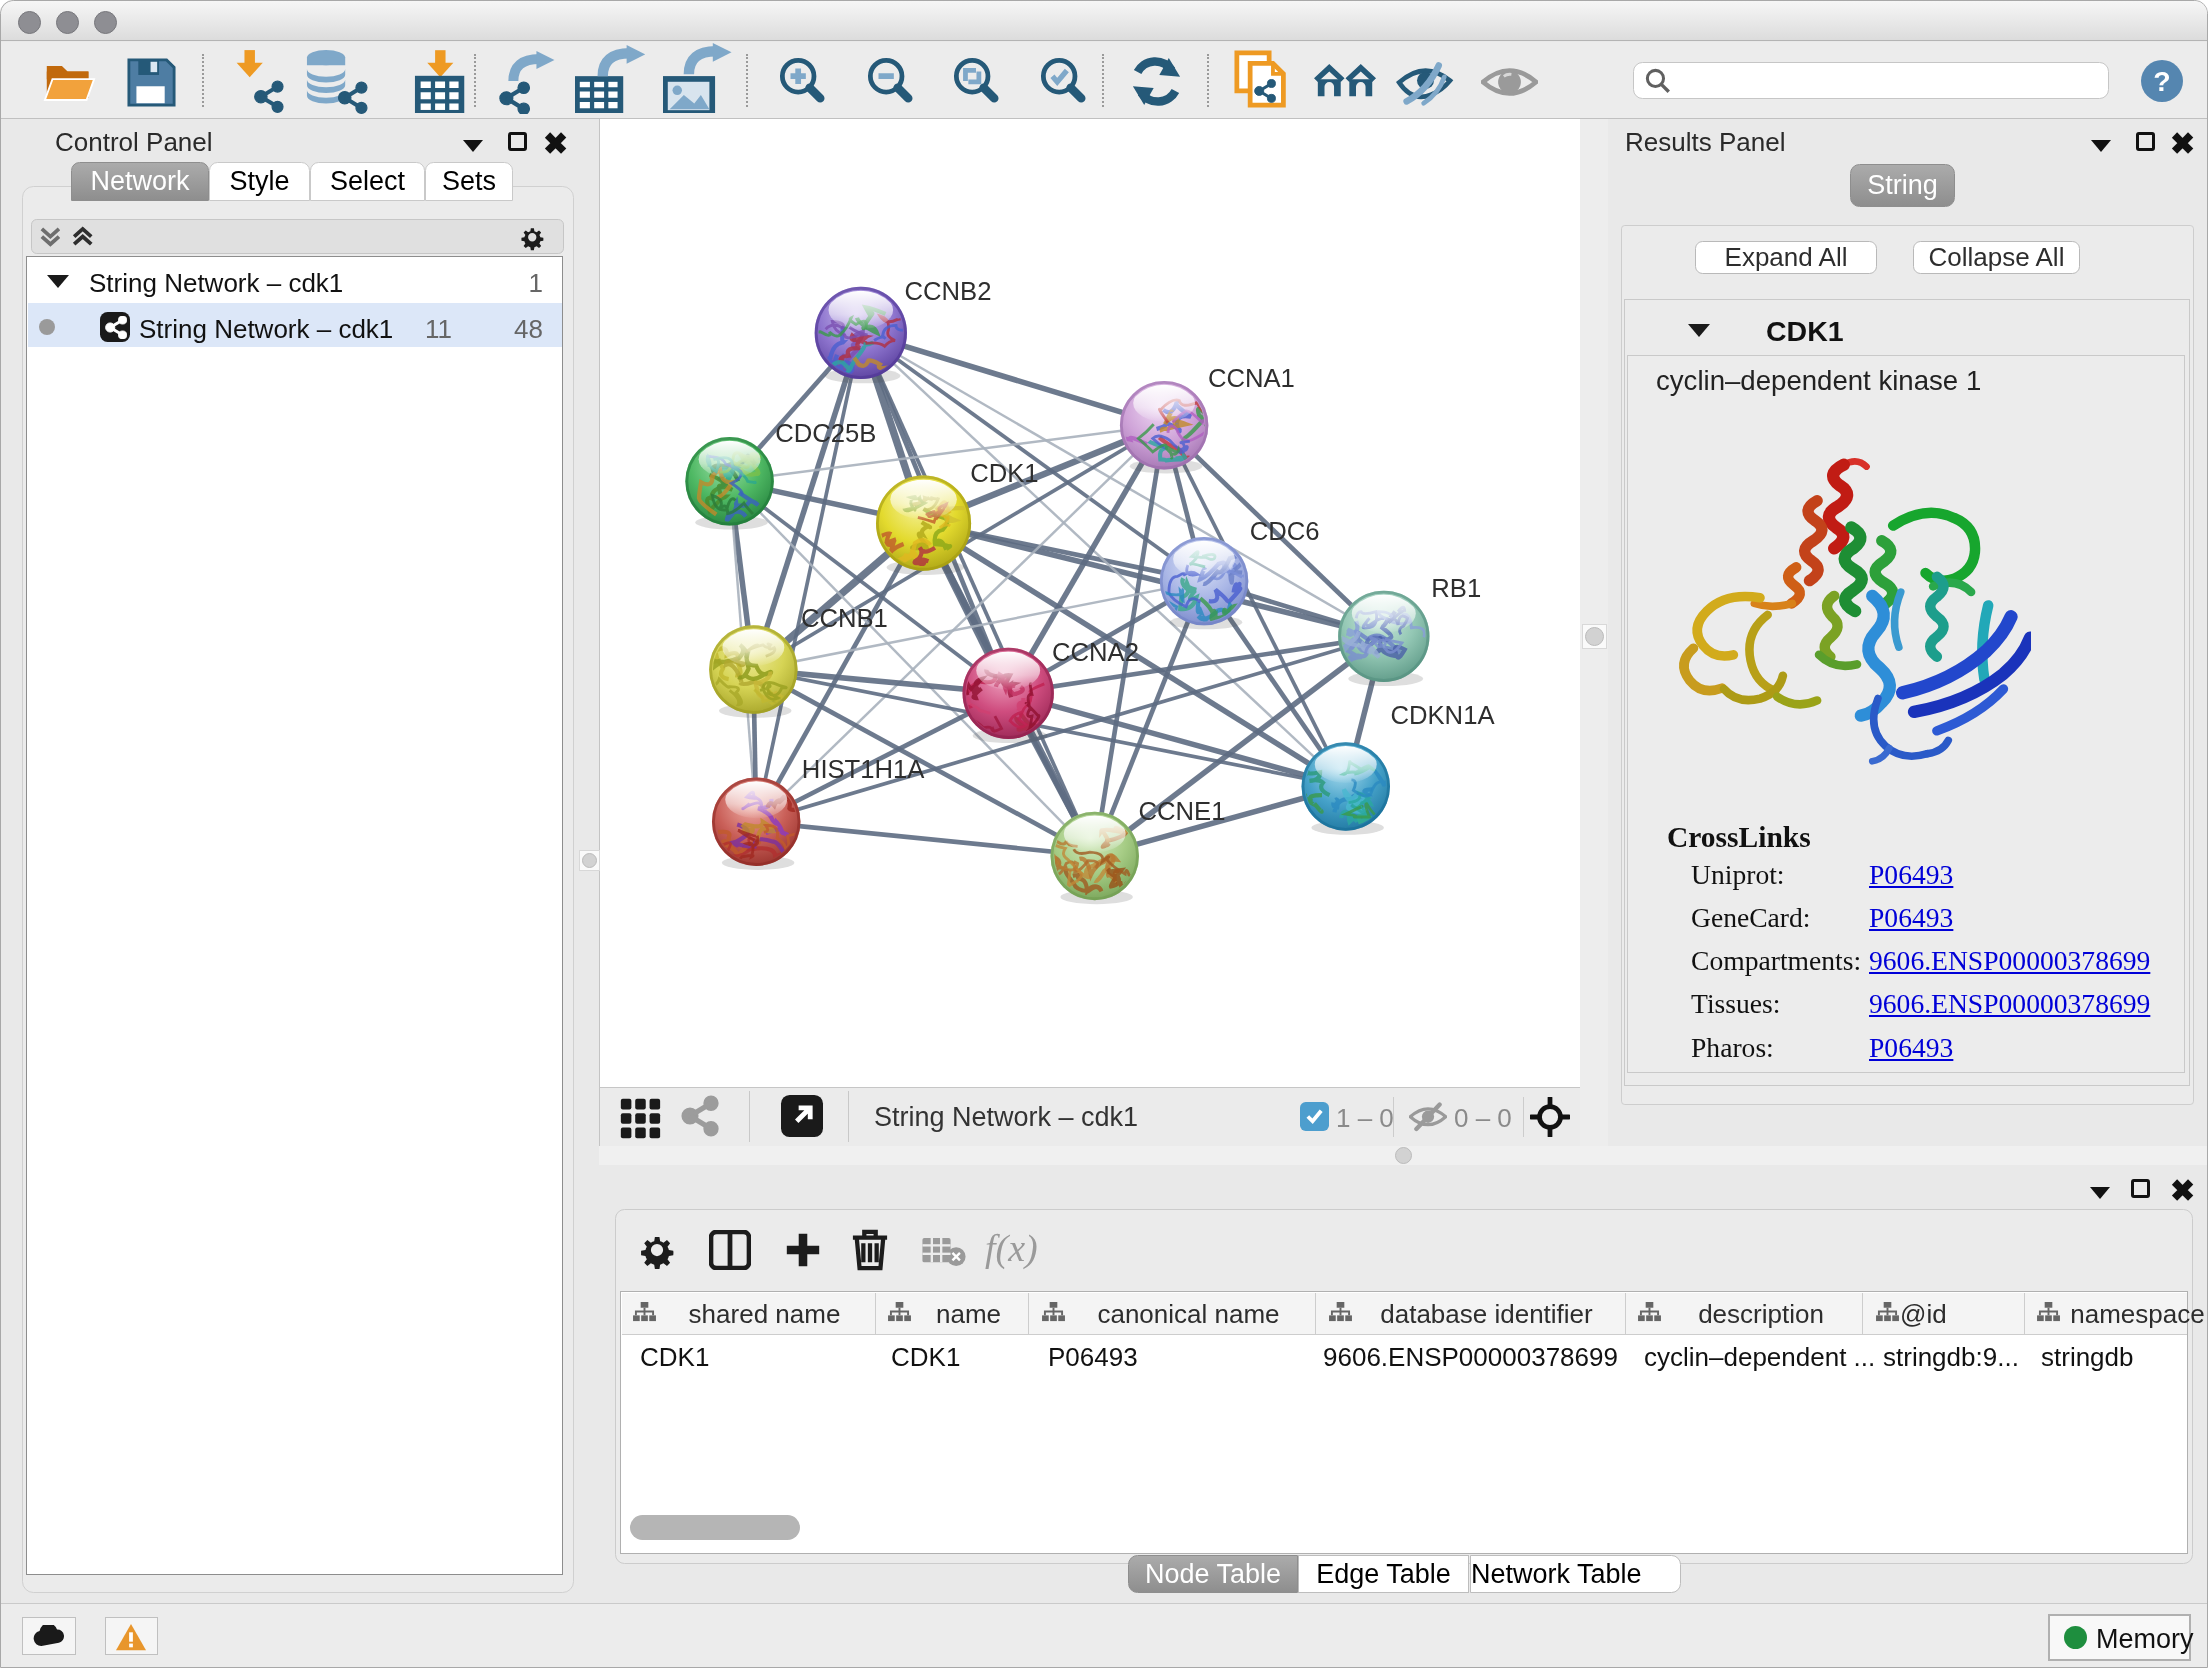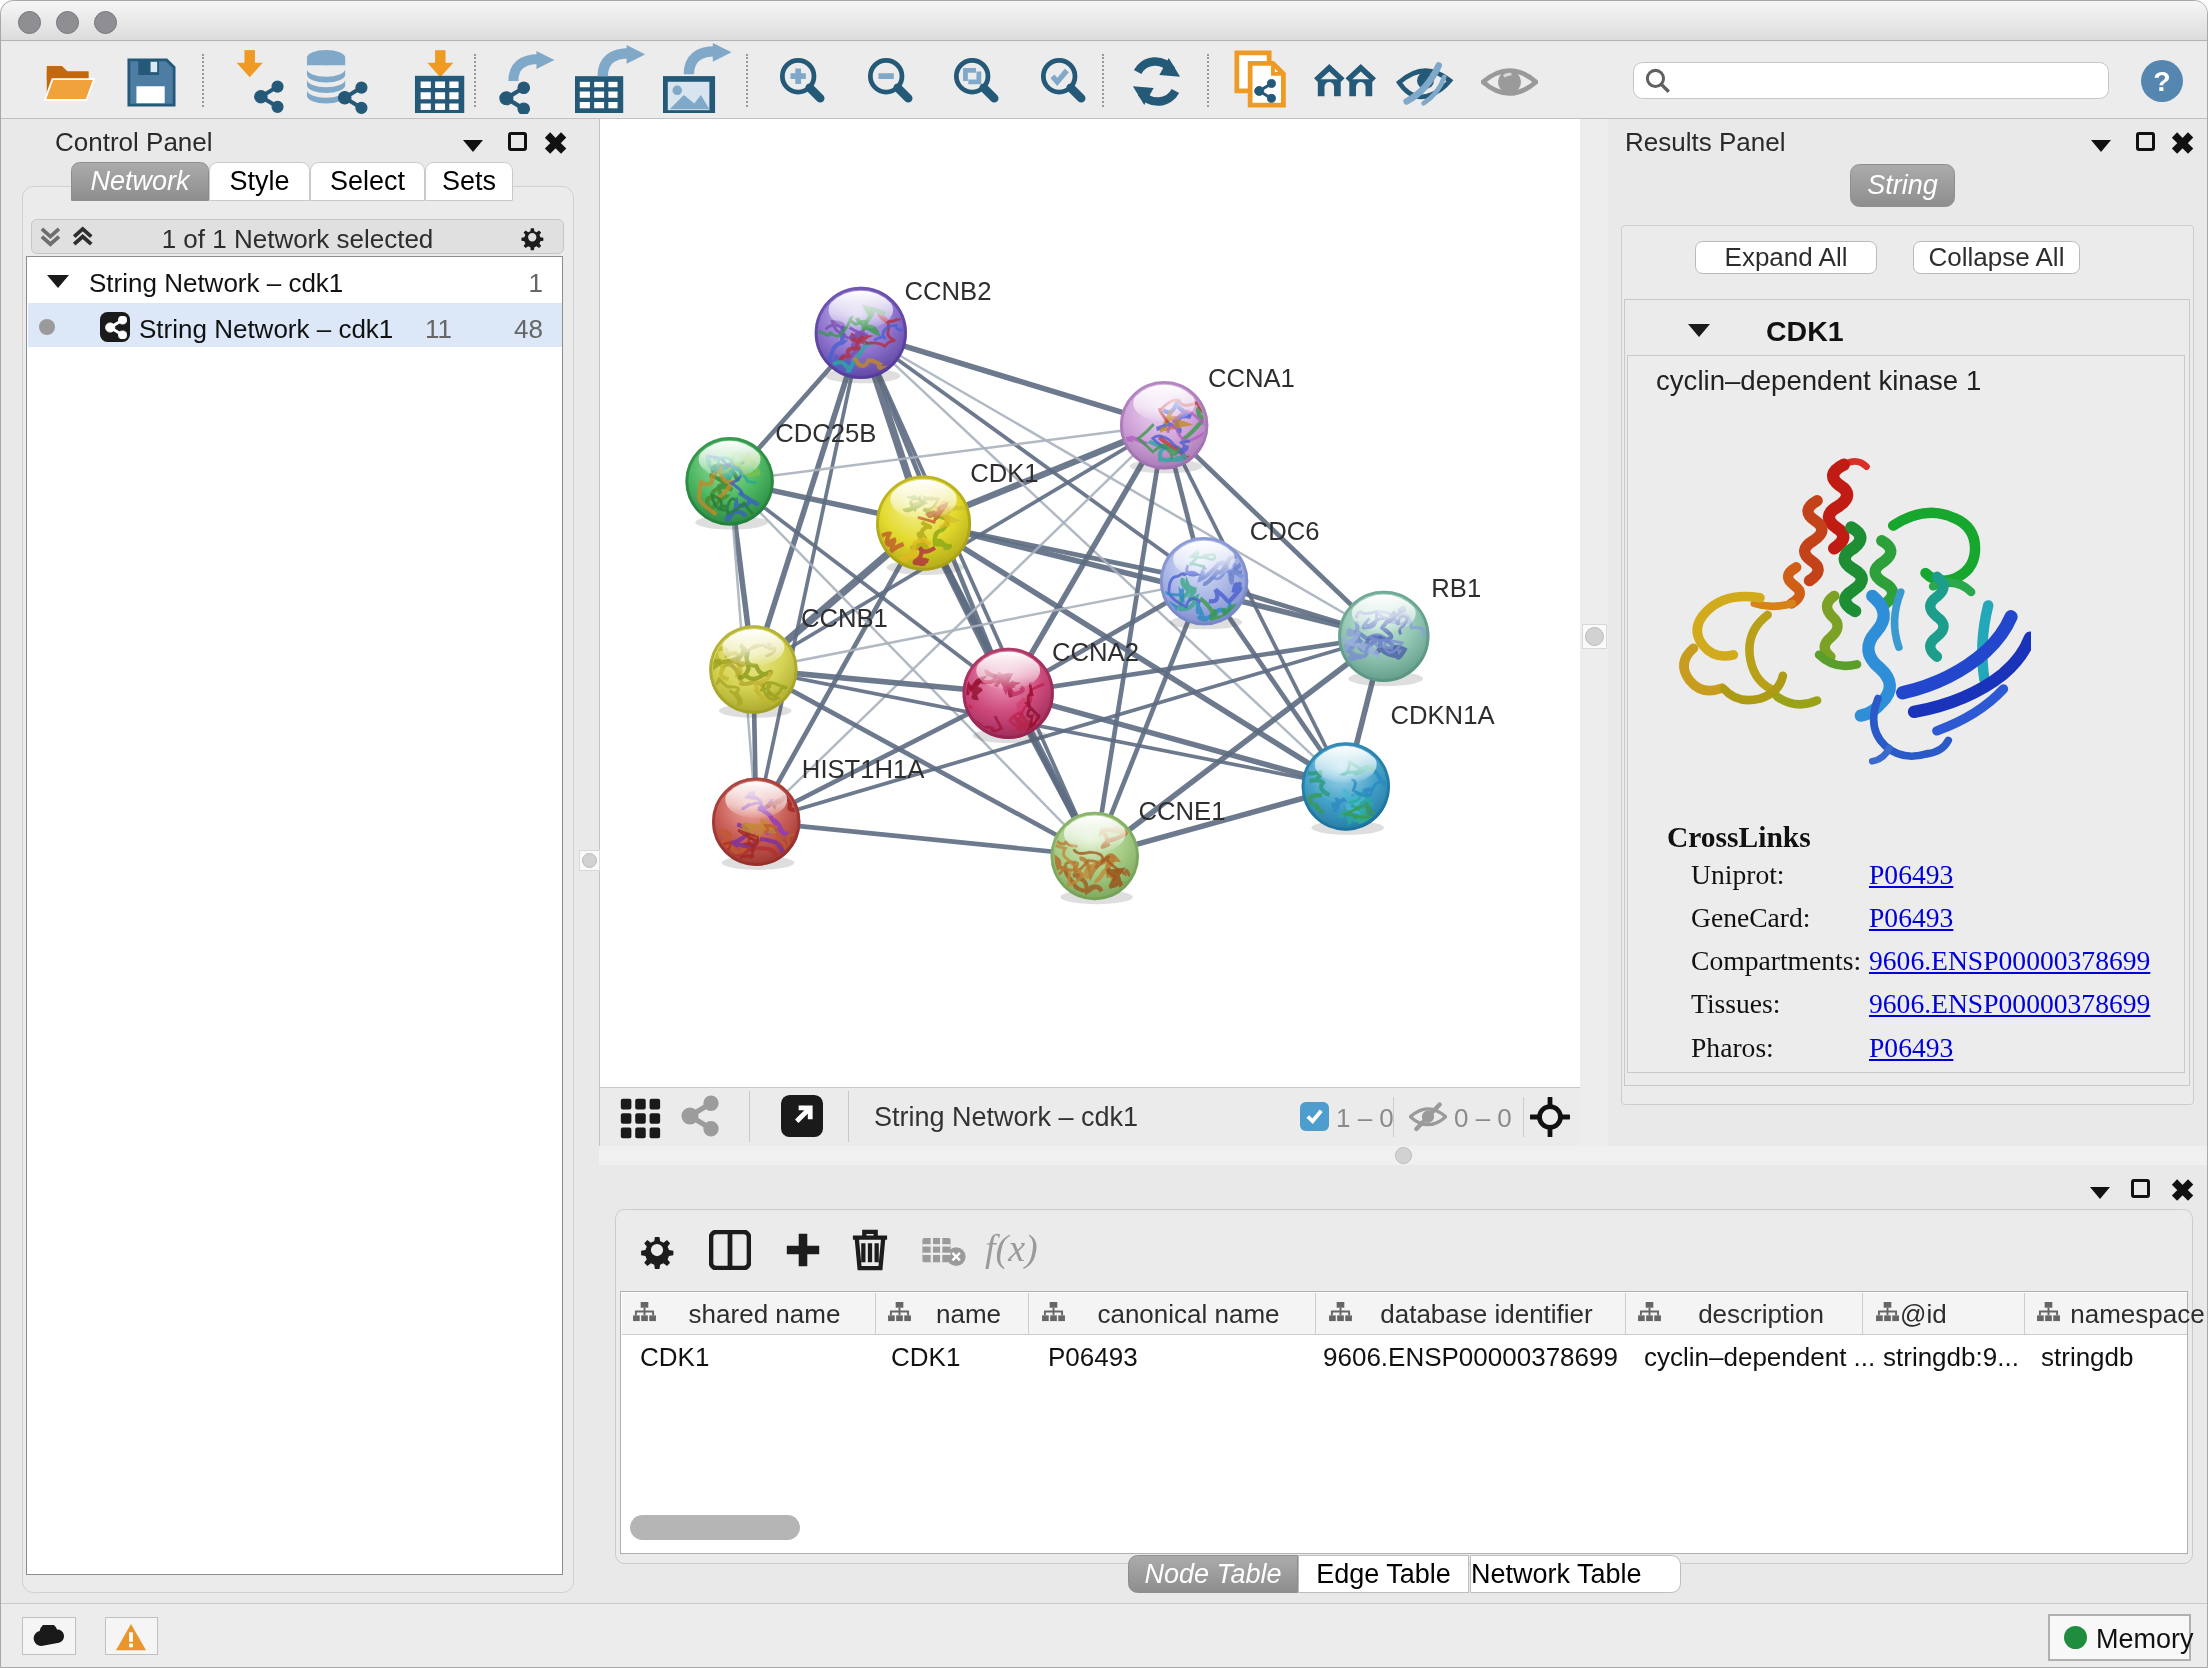--- a/index.html
+++ b/index.html
@@ -1,20 +1,20 @@
 <!DOCTYPE html>
 <html style="font-size:15px"><head><meta charset="utf-8"><style>
 * { margin:0; padding:0; box-sizing:border-box; }
 html,body { width:2208px; height:1668px; background:#fff; font-family:"Liberation Sans",sans-serif; }
 #win { position:absolute; left:0; top:0; width:2208px; height:1668px; background:#e9e9e9;
        border-radius:13.3px 13.3px 0 0; overflow:hidden; border:1px solid #a8a8a8; }
 .abs { position:absolute; }
 .t27 { font-size:26px; color:#2d2d2d; white-space:nowrap; }
 .t28 { font-size:27px; color:#2d2d2d; white-space:nowrap; }
-.graytab { background:linear-gradient(#ababab,#8e8e8e); color:#fff;font-style:italic; }
+.graytab { background:linear-gradient(#ababab,#8e8e8e); color:#fff; }
 .whitetab { background:#fff; color:#000; }
 </style></head><body>
 <div id="win">
     <div class="abs" style="left:0;top:0;width:2208px;height:40px;background:linear-gradient(#f6f6f6,#dcdcdc);border-bottom:1px solid #b4b4b4;border-radius:13.3px 13.3px 0 0"></div>
     <div class="abs" style="left:17px;top:9.5px;width:23px;height:23px;border-radius:50%;background:#8e8e93;border:1.4px solid #77777c"></div>
     <div class="abs" style="left:55px;top:9.5px;width:23px;height:23px;border-radius:50%;background:#8e8e93;border:1.4px solid #77777c"></div>
     <div class="abs" style="left:93px;top:9.5px;width:23px;height:23px;border-radius:50%;background:#8e8e93;border:1.4px solid #77777c"></div>
     <div class="abs" style="left:0;top:41px;width:2208px;height:77px;background:#ececec;border-bottom:1.9px solid #c0c0c0"></div>
     <div style="position:absolute;left:42px;top:57px;width:53px;height:48px"><svg width="53" height="48" viewBox="0 0 56 50" style="">
         <path d="M4 8 h16 l6 6 h22 v8 h-44 z" fill="#c1690c"></path>
@@ -198,21 +198,20 @@
     <svg class="abs" style="left:38px;top:224px" width="57" height="25" viewBox="0 0 60 26">
       <g fill="none" stroke="#6e6e6e" stroke-width="4">
         <path d="M3 4 l9 8 l9 -8"></path>
         <path d="M3 12 l9 8 l9 -8"></path>
       </g>
       <g fill="none" stroke="#2e2e2e" stroke-width="4">
         <path d="M37 12 l9 -8 l9 8"></path>
         <path d="M37 20 l9 -8 l9 8"></path>
       </g>
     </svg>
-    <div class="abs t27" style="left:30px;top:223px;width:533px;text-align:center">1 of 1 Network selected</div>
     <svg class="abs" style="left:517px;top:222px" width="28.5" height="28.5" viewBox="0 0 24 24">
       <path fill="#1c1c1c" d="M12 8.5a3.5 3.5 0 100 7 3.5 3.5 0 000-7zm9.4 5l-.1 1.5-2.5.4a7 7 0 01-.8 1.9l1.5 2-1.8 1.8-2-1.5a7 7 0 01-1.9.8l-.4 2.5h-2.6l-.4-2.5a7 7 0 01-1.9-.8l-2 1.5-1.8-1.8 1.5-2a7 7 0 01-.8-1.9l-2.5-.4v-2.6l2.5-.4a7 7 0 01.8-1.9l-1.5-2 1.8-1.8 2 1.5a7 7 0 011.9-.8l.4-2.5h2.6l.4 2.5a7 7 0 011.9.8l2-1.5 1.8 1.8-1.5 2a7 7 0 01.8 1.9l2.5.4z"></path>
     </svg>
     <div class="abs" style="left:25px;top:255px;width:537px;height:1319px;background:#fff;border:1.9px solid #8d8d8d"></div>
     <div class="abs" style="left:46px;top:274px;width:0;height:0;border-left:11.4px solid transparent;border-right:11.4px solid transparent;border-top:13.3px solid #1a1a1a"></div>
     <div class="abs t27" style="left:88px;top:267px;color:#111">String Network – cdk1</div>
     <div class="abs t27" style="left:466px;top:267px;width:76px;text-align:right;color:#666">1</div>
     <div class="abs" style="left:27px;top:302px;width:534px;height:44px;background:#dce7f8"></div>
     <div class="abs" style="left:38px;top:318px;width:16px;height:16px;border-radius:50%;background:#9a9a9a"></div>
     <div class="abs" style="left:99px;top:311px;width:30px;height:30px;background:#1a1a1a;border-radius:7.6px"></div>

